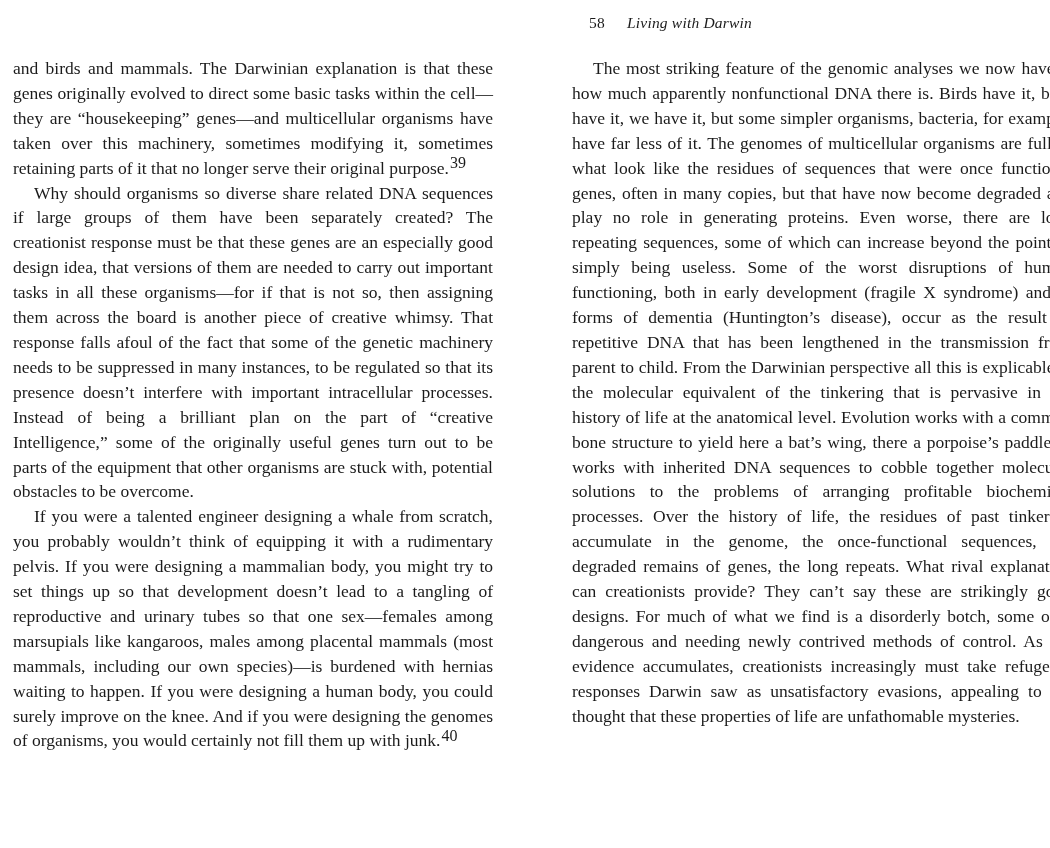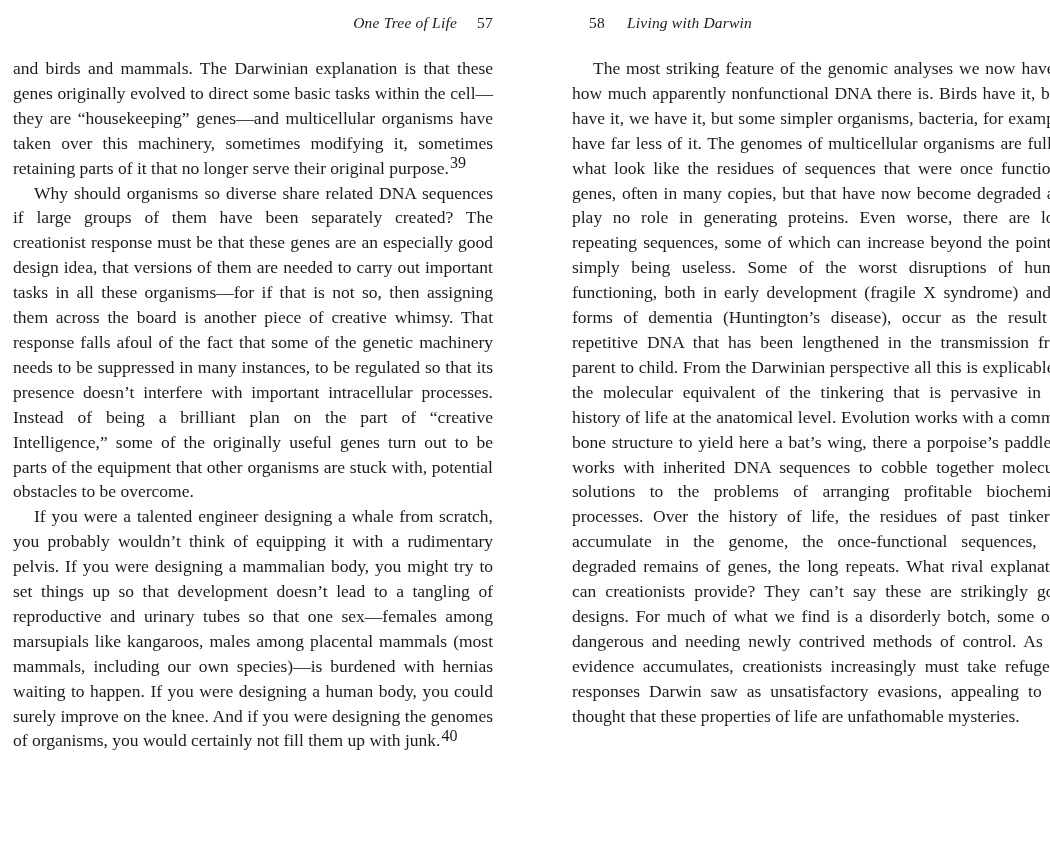--- a/index.html
+++ b/index.html
@@ -63,24 +63,20 @@
     top: -5.5px;
     margin-left: 1px;
   }
 </style>
 </head>
 <body>
 
 <div class="spread">
 
   <div class="page page-left">
-    <div class="running-head running-head-left">
-      <span class="head-title">One Tree of Life</span>
-      <span class="head-page">57</span>
-    </div>
     <div class="page-body">
       <p class="no-indent">
         <span>and birds and mammals. The Darwinian explanation is that these genes originally evolved to direct some basic tasks within the cell—they are “housekeeping” genes—and multicellular organisms have taken over this machinery, sometimes modifying it, sometimes retaining parts of it that no longer serve their original purpose.</span><sup class="fnref">39</sup>
       </p>
       <p>
         <span>Why should organisms so diverse share related DNA sequences if large groups of them have been separately created? The creationist response must be that these genes are an especially good design idea, that versions of them are needed to carry out important tasks in all these organisms—for if that is not so, then assigning them across the board is another piece of creative whimsy. That response falls afoul of the fact that some of the genetic machinery needs to be suppressed in many instances, to be regulated so that its presence doesn’t interfere with important intracellular processes. Instead of being a brilliant plan on the part of “creative Intelligence,” some of the originally useful genes turn out to be parts of the equipment that other organisms are stuck with, potential obstacles to be overcome.</span>
       </p>
       <p>
         <span>If you were a talented engineer designing a whale from scratch, you probably wouldn’t think of equipping it with a rudimentary pelvis. If you were designing a mammalian body, you might try to set things up so that development doesn’t lead to a tangling of reproductive and urinary tubes so that one sex—females among marsupials like kangaroos, males among placental mammals (most mammals, including our own species)—is burdened with hernias waiting to happen. If you were designing a human body, you could surely improve on the knee. And if you were designing the genomes of organisms, you would certainly not fill them up with junk.</span><sup class="fnref">40</sup>
       </p>

